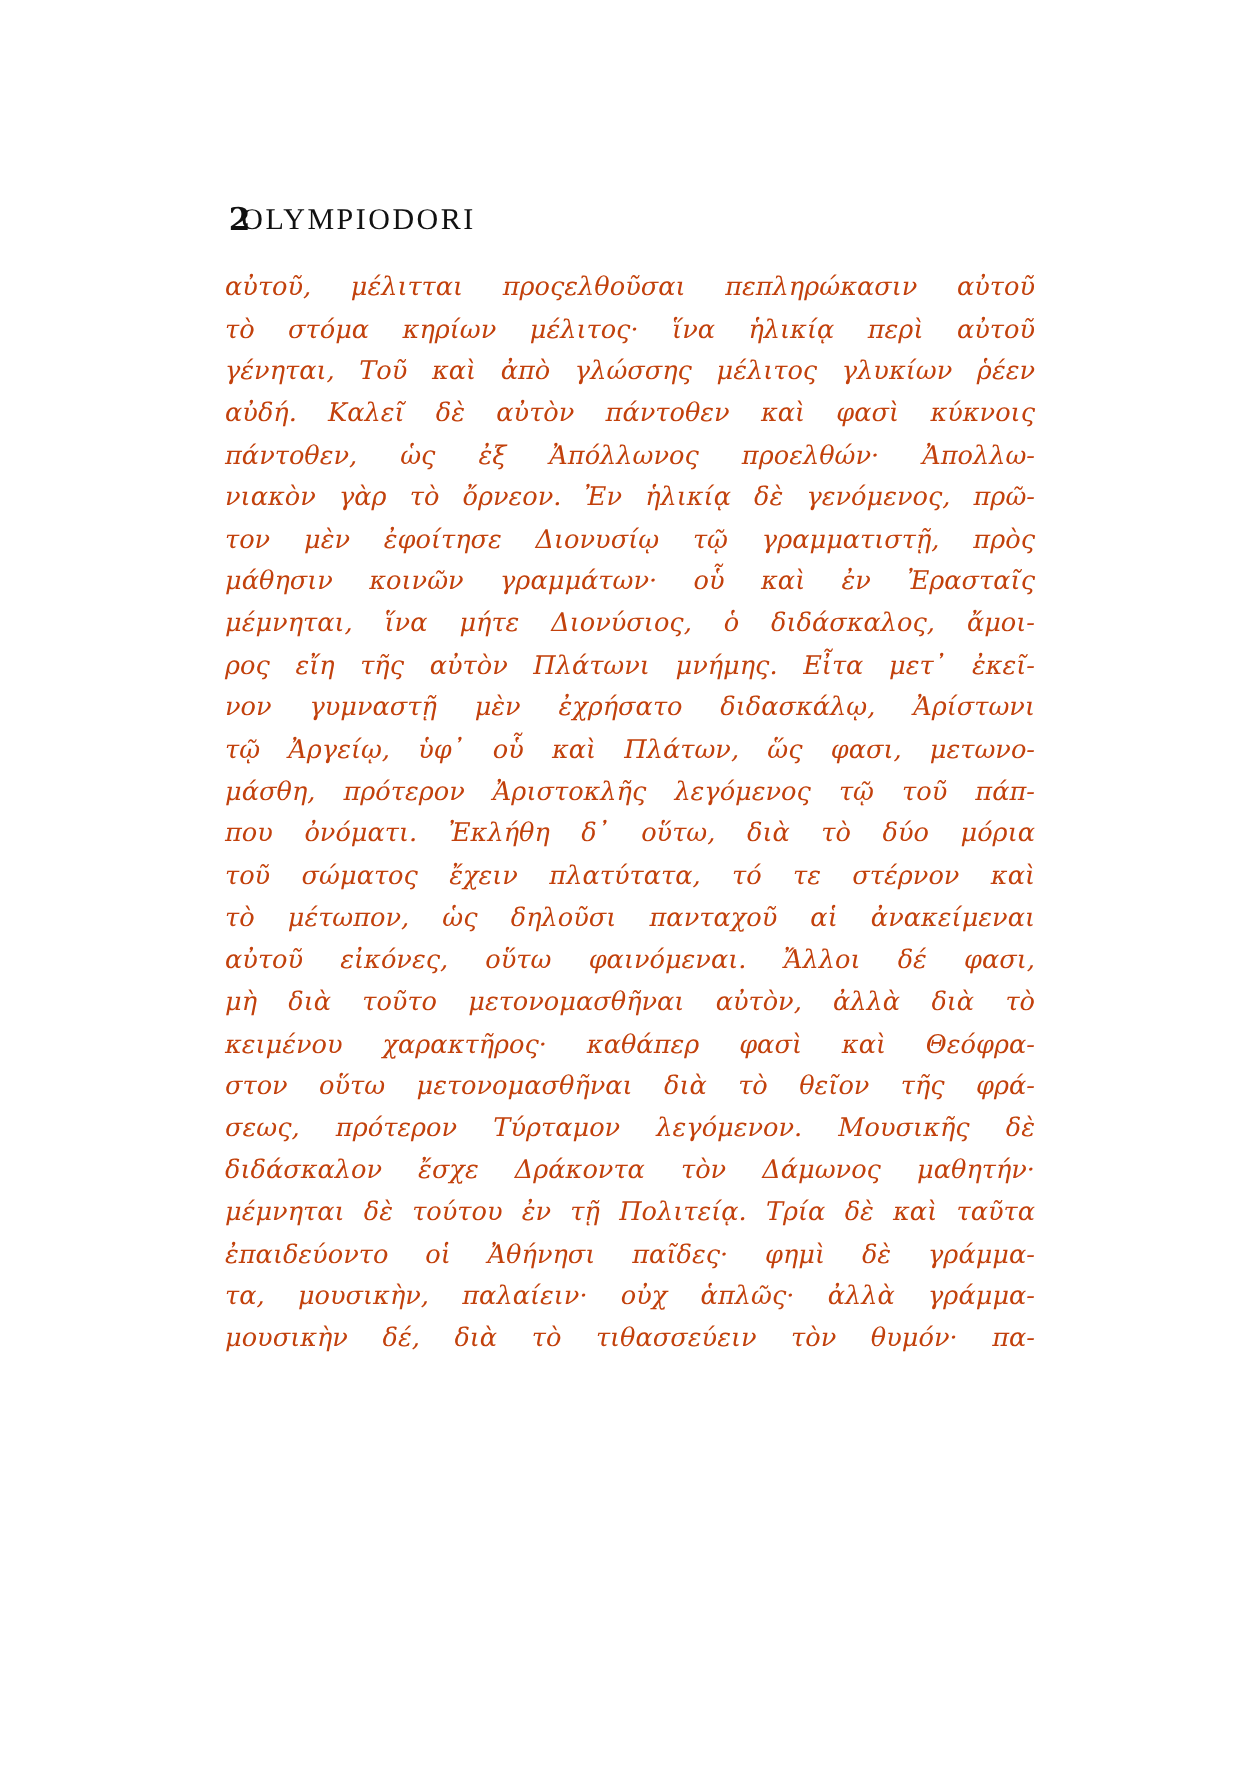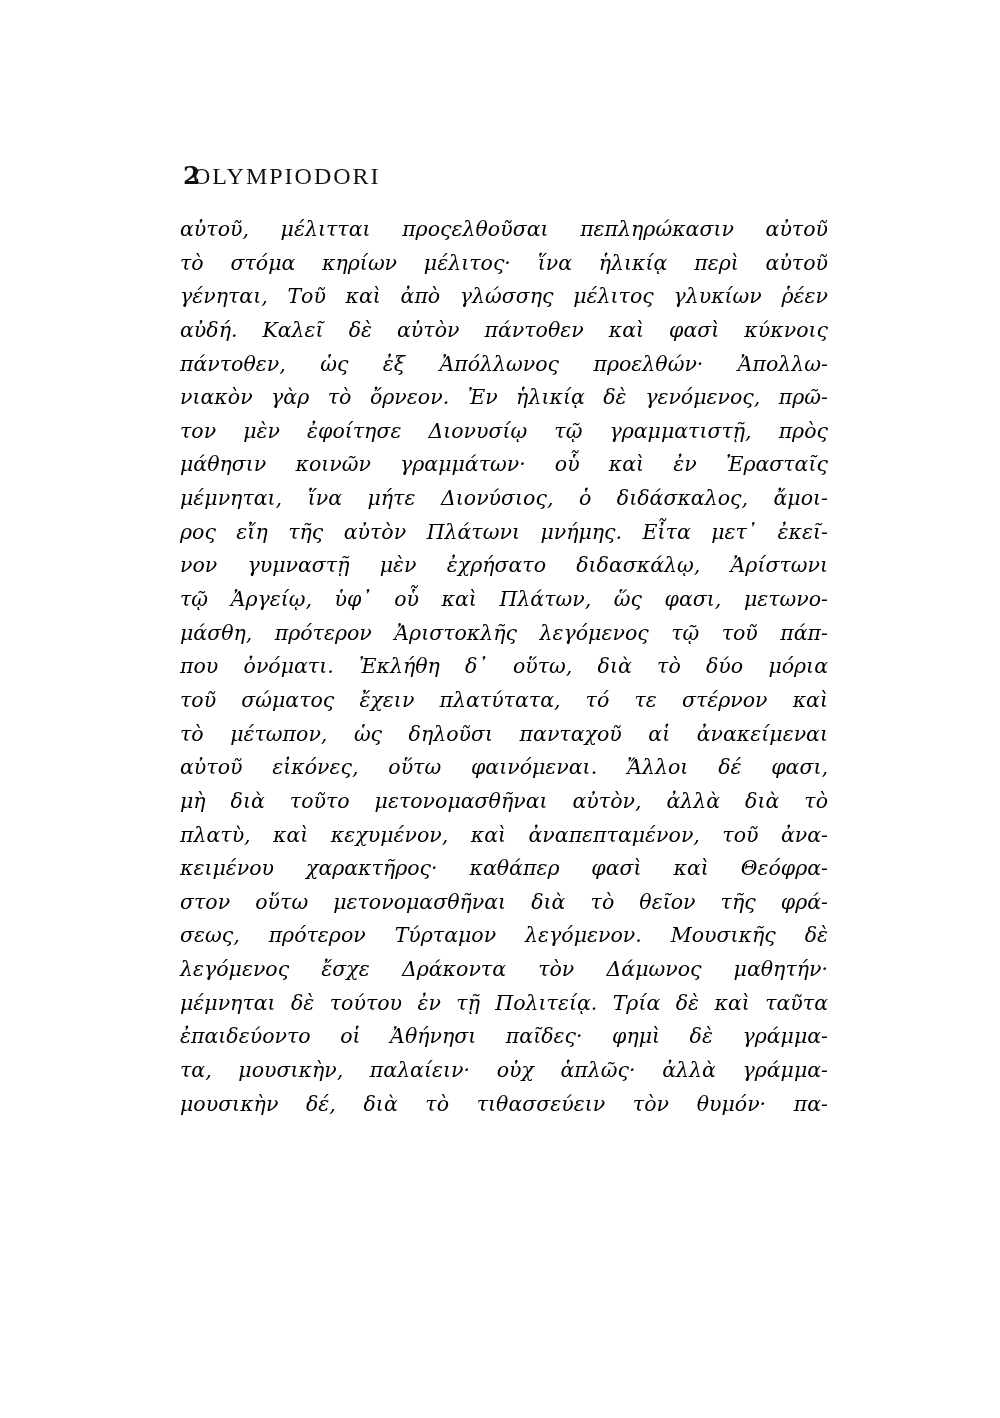--- a/index.html
+++ b/index.html
@@ -2,21 +2,21 @@
 <html><head>
 <meta charset="utf-8">
 <style>
   html, body { margin: 0; padding: 0; background: #ffffff; }
   body { width: 1000px; height: 1418px; position: relative; overflow: hidden; }
   .page { position: absolute; left: 0; top: 0; width: 1000px; height: 1418px; background: #fff; }
   .header { position: absolute; left: 183px; top: 158px; width: 645px; height: 36px; }
   .page-number { position: absolute; left: 0; top: 0; font-family: "DejaVu Serif", serif; font-weight: bold; font-size: 25px; color: #111; line-height: 36px; }
   .running-head { position: absolute; left: 0; right: 0; top: 0; text-align: left; font-family: "Liberation Serif", serif; font-size: 24px; letter-spacing: 2px; color: #111; line-height: 36px; padding-left: 10px; }
   .body-text { position: absolute; left: 180px; top: 213px; width: 648px; }
-  .line { display: block; font-family: "DejaVu Serif", serif; font-style: italic; font-size: 20.5px; line-height: 33.65px; color: #000000; text-align: justify; text-align-last: justify; white-space: nowrap; height: 33.65px; overflow: visible; }
+  .line { display: block; font-family: "DejaVu Serif", serif; font-style: italic; font-size: 20.5px; line-height: 33.65px; color: #c2410c; text-align: justify; text-align-last: justify; white-space: nowrap; height: 33.65px; overflow: visible; }
 </style>
 </head>
 <body>
 
 <div class="page">
   <div class="header">
     <span class="page-number">2</span>
     <div class="running-head">OLYMPIODORI</div>
   </div>
 
@@ -32,23 +32,22 @@
     <span class="line">μέμνηται, ἵνα μήτε Διονύσιος, ὁ διδάσκαλος, ἄμοι-</span>
     <span class="line">ρος εἴη τῆς αὐτὸν Πλάτωνι μνήμης. Εἶτα μετ᾽ ἐκεῖ-</span>
     <span class="line">νον γυμναστῇ μὲν ἐχρήσατο διδασκάλῳ, Ἀρίστωνι</span>
     <span class="line">τῷ Ἀργείῳ, ὑφ᾽ οὗ καὶ Πλάτων, ὥς φασι, μετωνο-</span>
     <span class="line">μάσθη, πρότερον Ἀριστοκλῆς λεγόμενος τῷ τοῦ πάπ-</span>
     <span class="line">που ὀνόματι. Ἐκλήθη δ᾽ οὕτω, διὰ τὸ δύο μόρια</span>
     <span class="line">τοῦ σώματος ἔχειν πλατύτατα, τό τε στέρνον καὶ</span>
     <span class="line">τὸ μέτωπον, ὡς δηλοῦσι πανταχοῦ αἱ ἀνακείμεναι</span>
     <span class="line">αὐτοῦ εἰκόνες, οὕτω φαινόμεναι. Ἄλλοι δέ φασι,</span>
     <span class="line">μὴ διὰ τοῦτο μετονομασθῆναι αὐτὸν, ἀλλὰ διὰ τὸ</span>
-    <span class="line">πλατὺ, καὶ κεχυμένον, καὶ ἀναπεπταμένον, τοῦ ἀνα-</span>
     <span class="line">κειμένου χαρακτῆρος· καθάπερ φασὶ καὶ Θεόφρα-</span>
     <span class="line">στον οὕτω μετονομασθῆναι διὰ τὸ θεῖον τῆς φρά-</span>
     <span class="line">σεως, πρότερον Τύρταμον λεγόμενον. Μουσικῆς δὲ</span>
-    <span class="line">λεγόμενος ἔσχε Δράκοντα τὸν Δάμωνος μαθητήν·</span>
+    <span class="line">διδάσκαλον ἔσχε Δράκοντα τὸν Δάμωνος μαθητήν·</span>
     <span class="line">μέμνηται δὲ τούτου ἐν τῇ Πολιτείᾳ. Τρία δὲ καὶ ταῦτα</span>
     <span class="line">ἐπαιδεύοντο οἱ Ἀθήνησι παῖδες· φημὶ δὲ γράμμα-</span>
     <span class="line">τα, μουσικὴν, παλαίειν· οὐχ ἁπλῶς· ἀλλὰ γράμμα-</span>
     <span class="line">μουσικὴν δέ, διὰ τὸ τιθασσεύειν τὸν θυμόν· πα-</span>
   </div>
 </div>
 
 </body></html>

